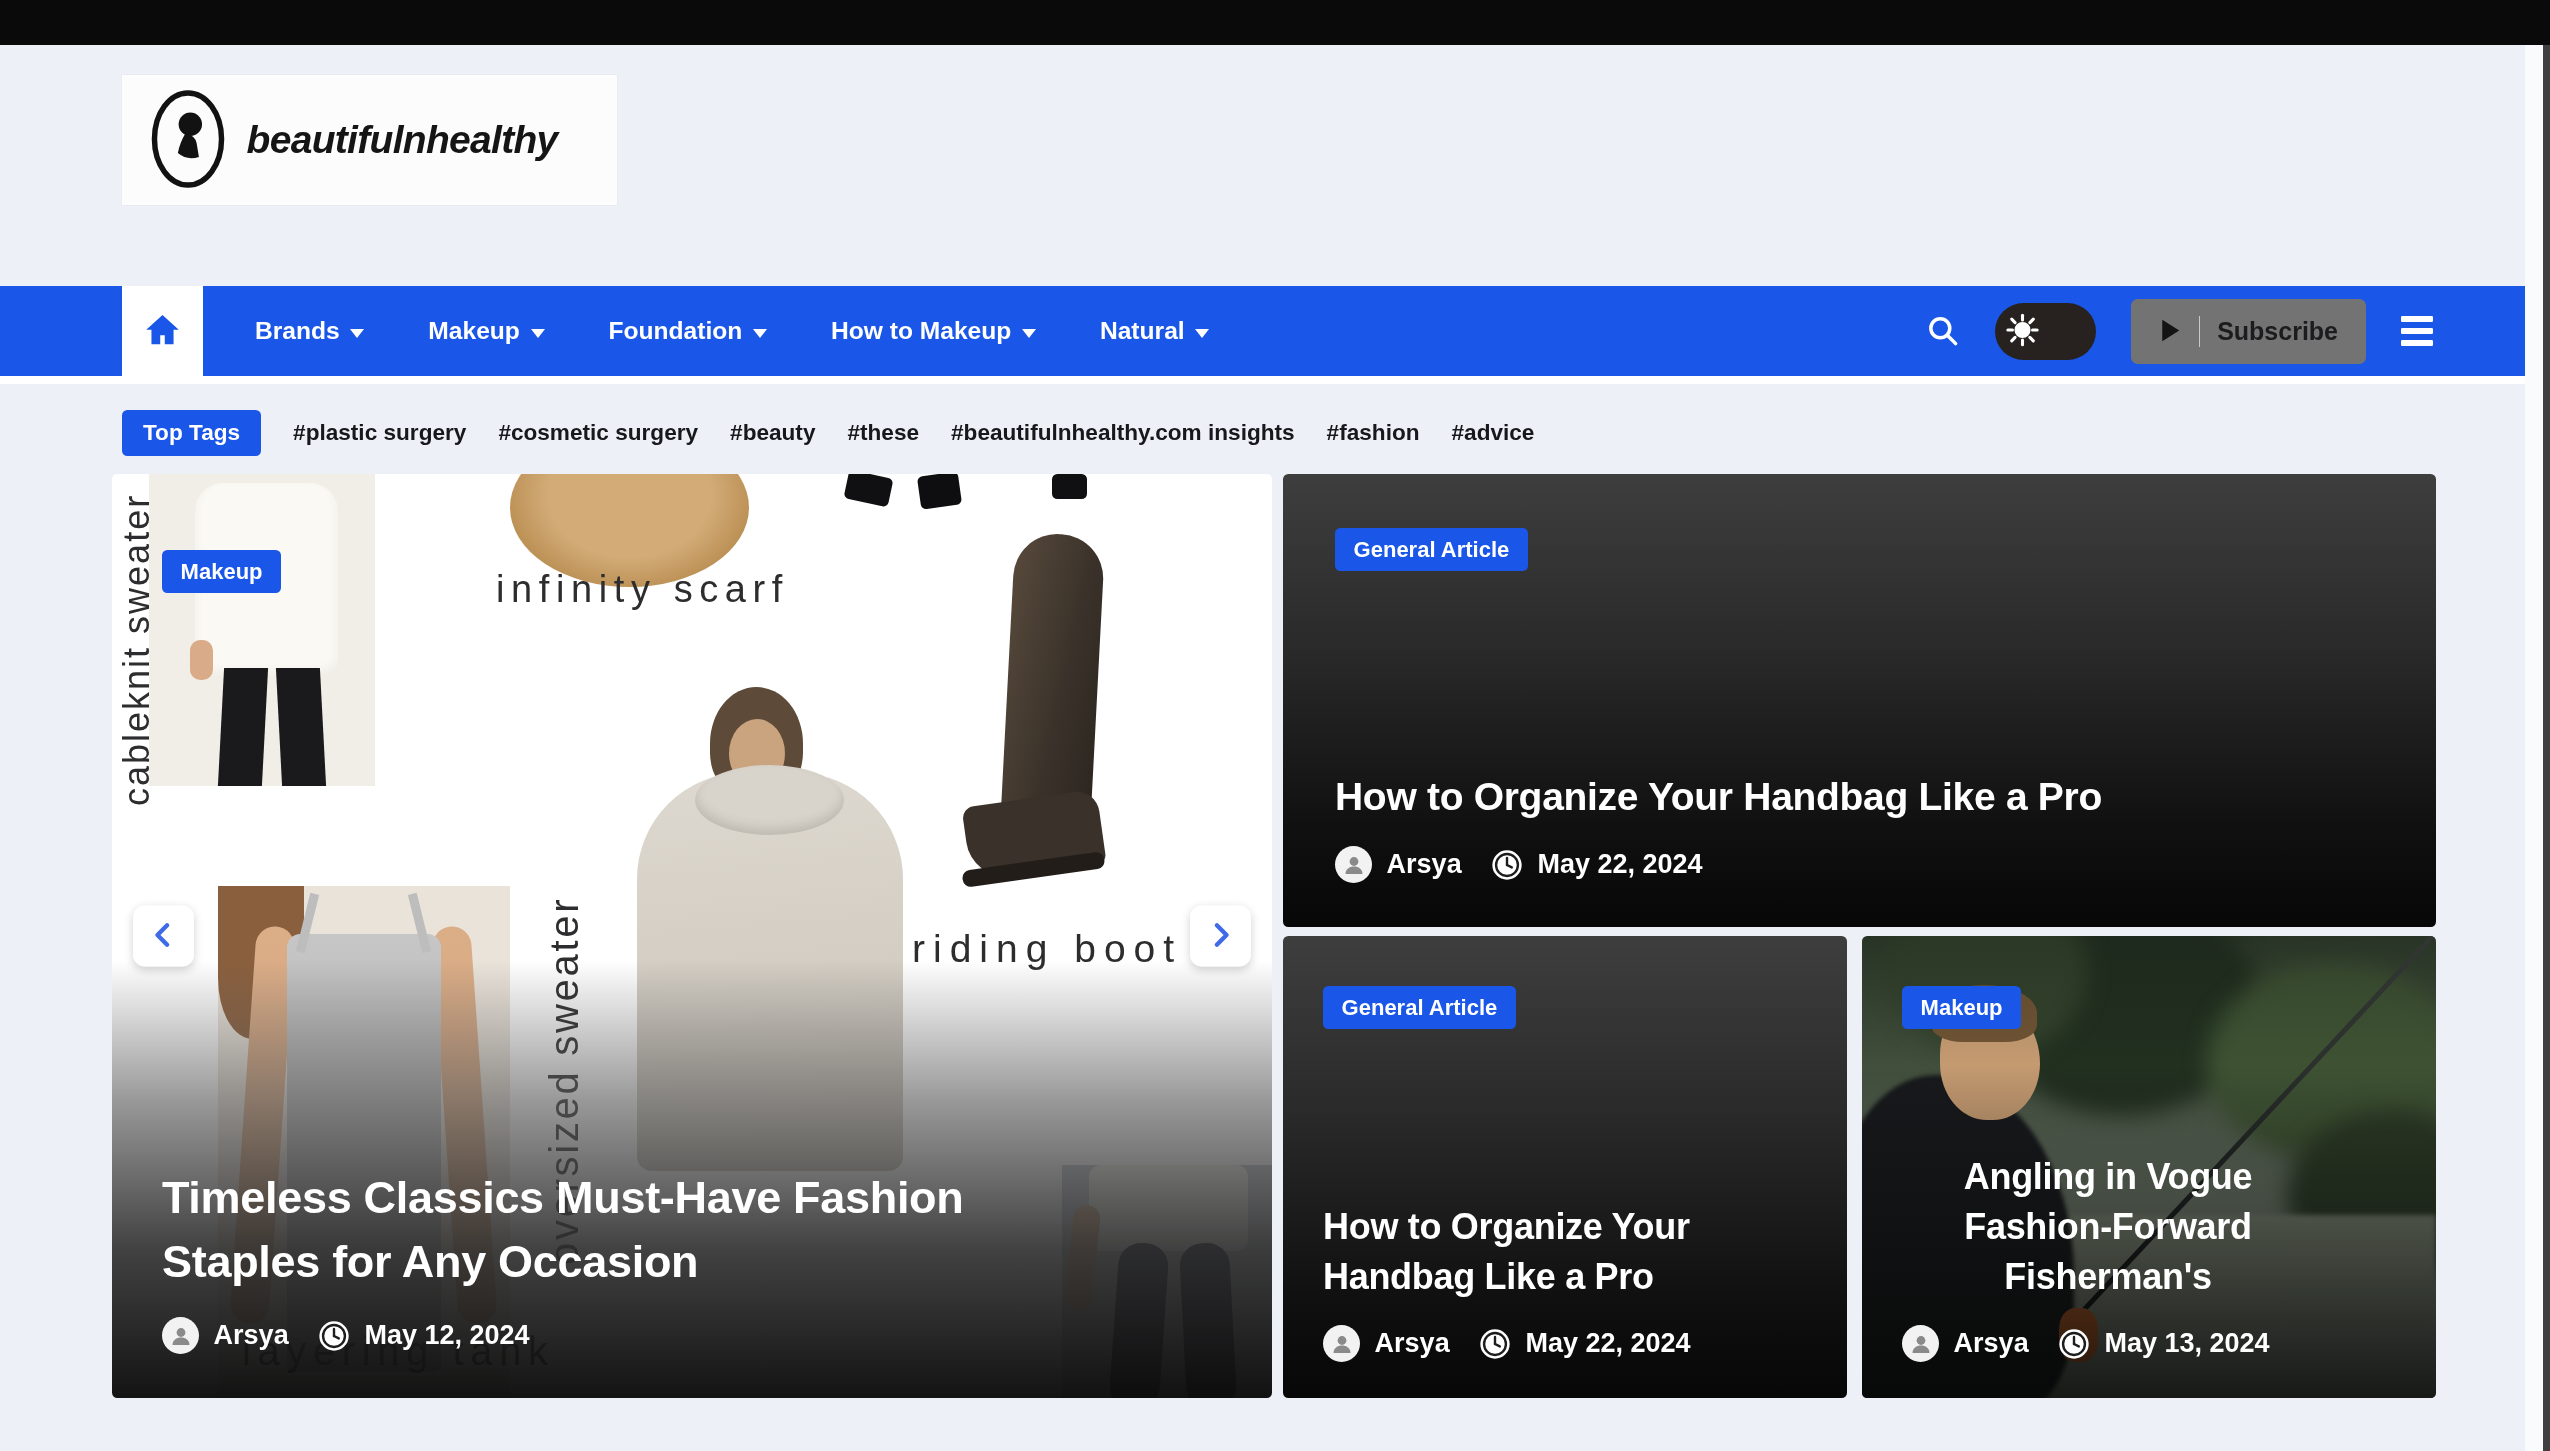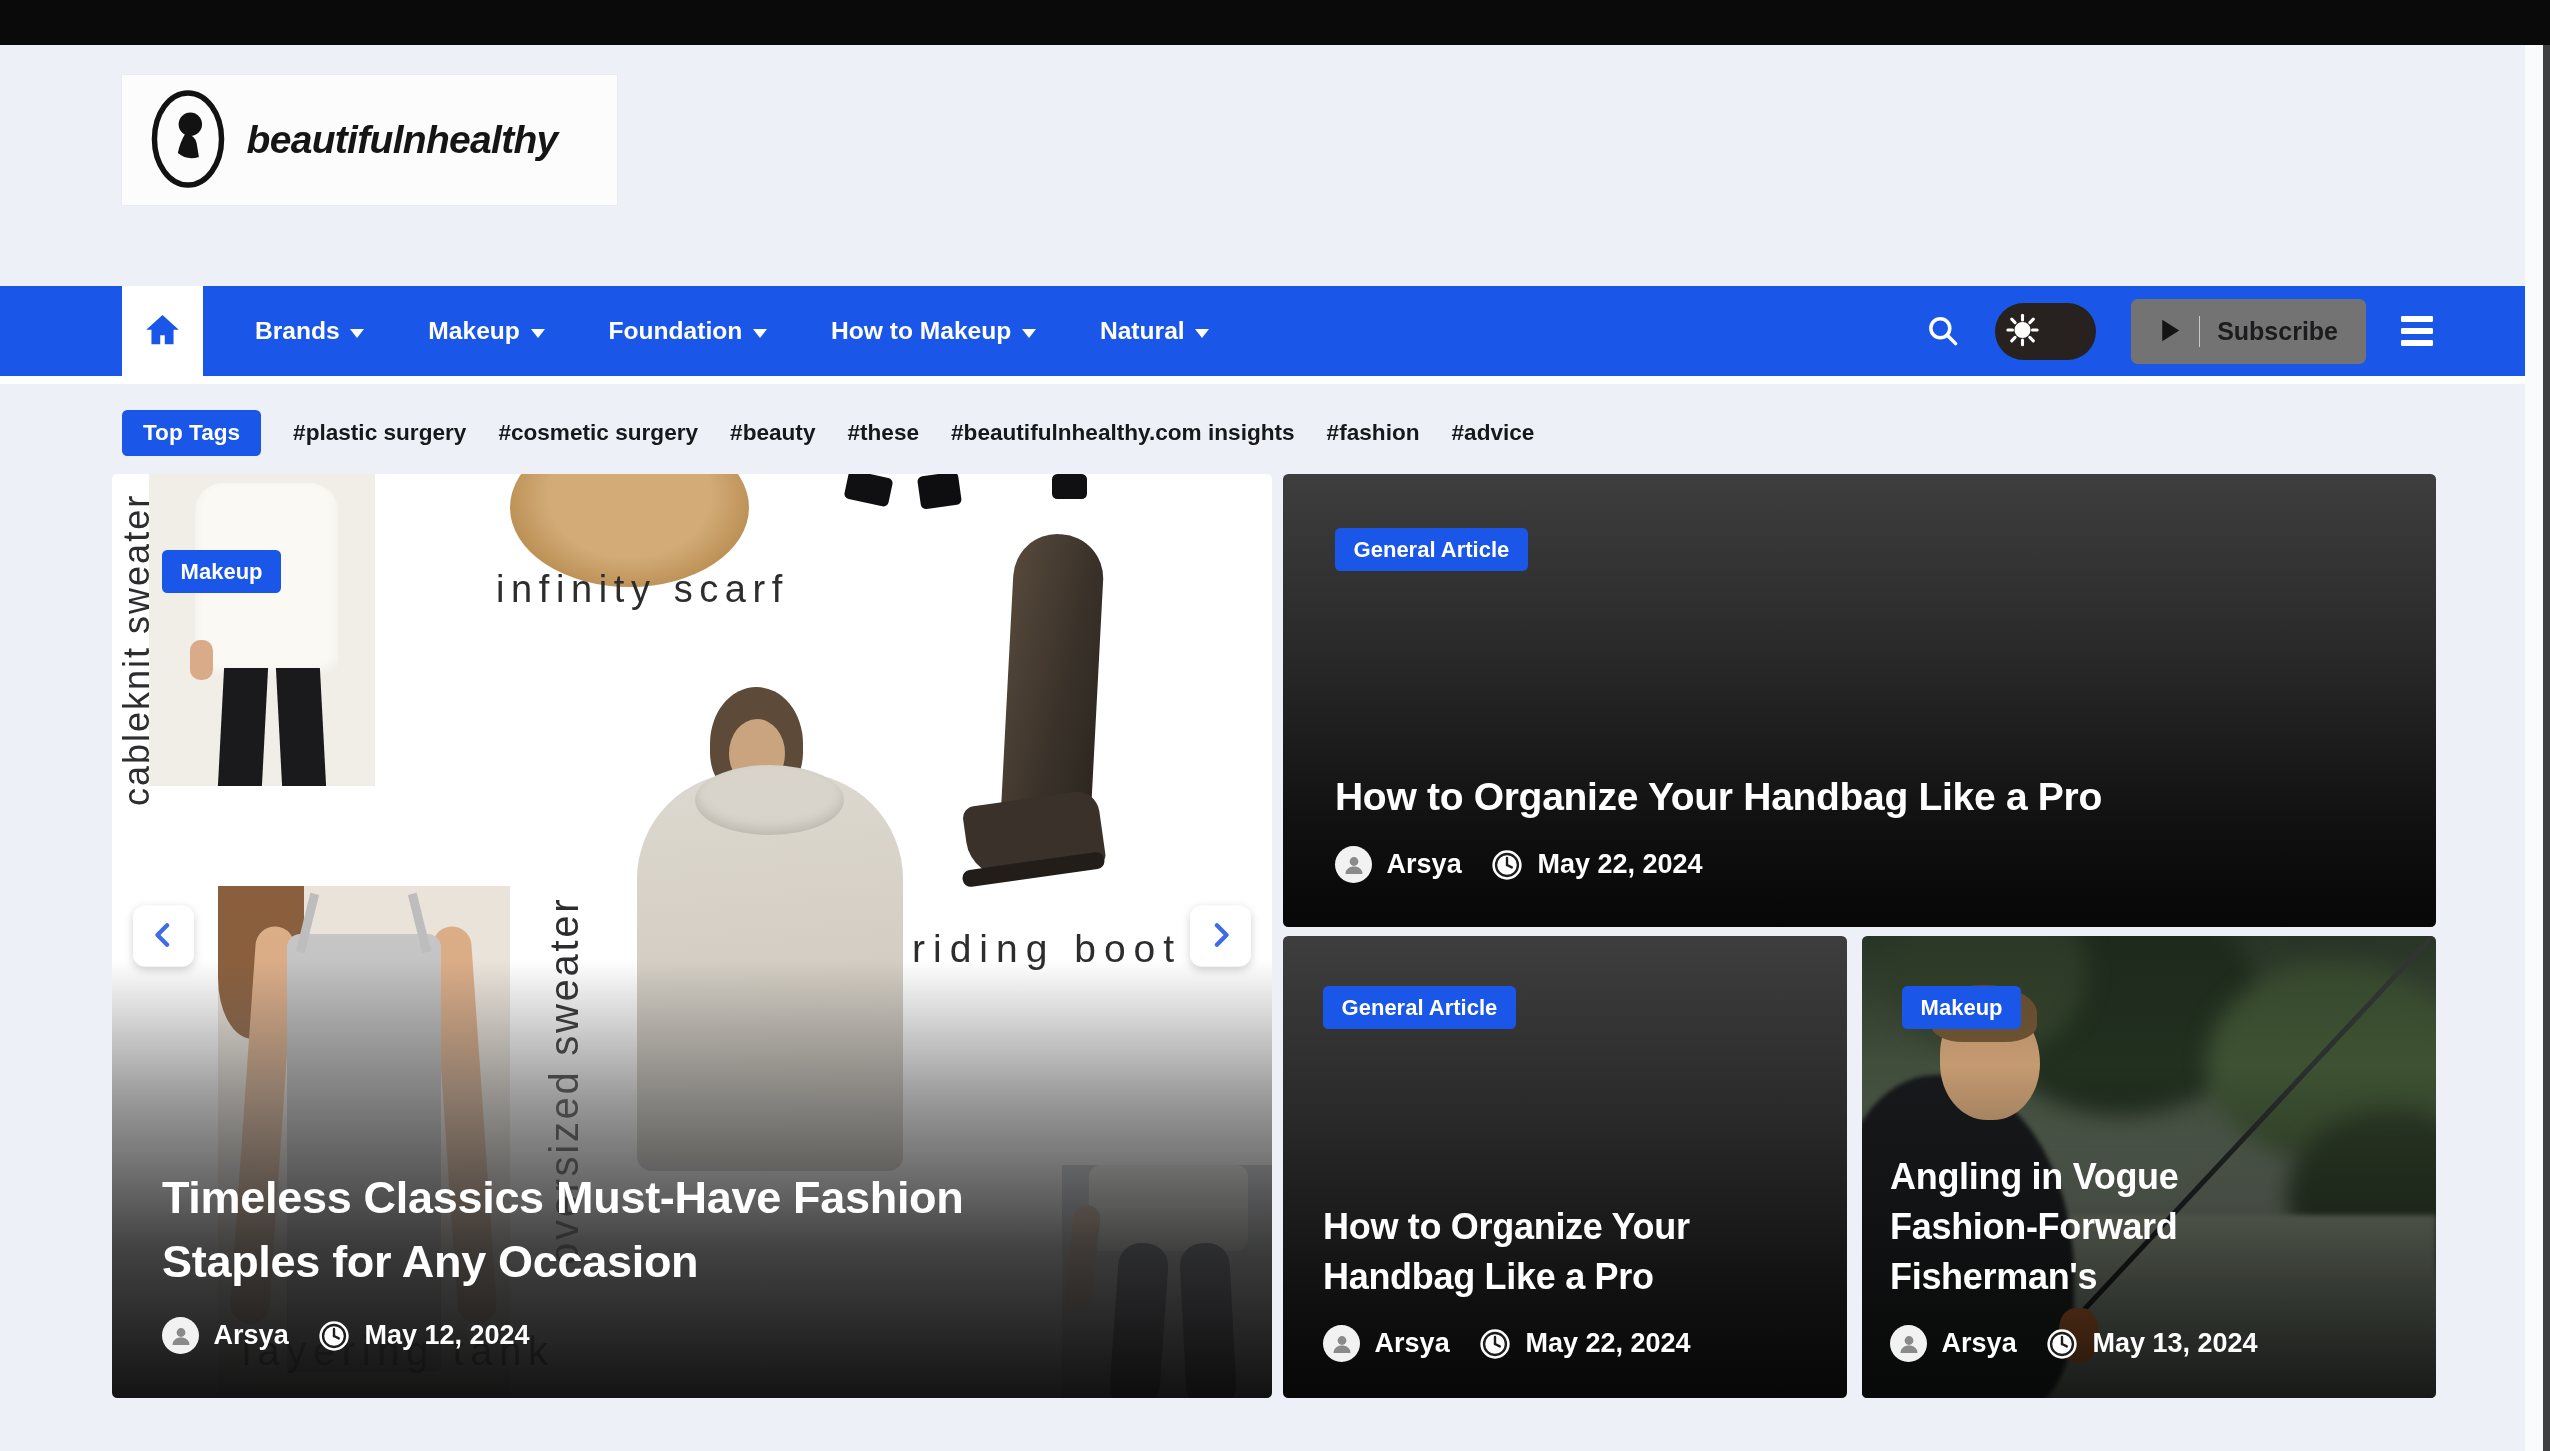--- a/index.html
+++ b/index.html
@@ -80,21 +80,21 @@
   .card-top{left:1283px;top:474px;width:1153px;height:453px;}
   .card-top .cat-badge{left:52px;top:54px;}
   .card-top .caption{left:52px;bottom:44px;}
   .card-top .card-title{font-size:39px;line-height:52px;}
   .card-mid{left:1283px;top:936px;width:564px;height:462px;}
   .card-mid .cat-badge{left:40px;top:50px;}
   .card-mid .caption{left:40px;bottom:36px;}
   .card-mid .card-title{font-size:36px;line-height:50px;max-width:452px;}
   .card-fish{left:1862px;top:936px;width:574px;height:462px;}
   .card-fish .cat-badge{left:40px;top:50px;}
-  .card-fish .caption{left:28px;bottom:36px;}
+  .card-fish .caption{left:40px;bottom:36px;text-align:center;}
   .card-fish .card-title{font-size:36px;line-height:50px;max-width:412px;}
 
   
   .fish-bg{position:absolute;inset:0;
     background:linear-gradient(180deg,#2f3d2c 0%,#43503e 30%,#6d776a 58%,#838a80 76%,#747c71 100%);}
   .blob{position:absolute;border-radius:50%;filter:blur(10.6px);}
   .fish-overlay{position:absolute;inset:0;z-index:4;
     background:linear-gradient(180deg,rgba(10,12,10,.18) 0%,rgba(10,12,10,0) 28%,rgba(8,10,8,.45) 62%,rgba(4,5,4,.82) 100%);}
   .rod{position:absolute;left:199px;top:396px;width:584px;height:5.3px;z-index:2;
     background:linear-gradient(90deg,#101316,#3c423c);transform:rotate(-47deg);transform-origin:left center;border-radius:2.7px;}

